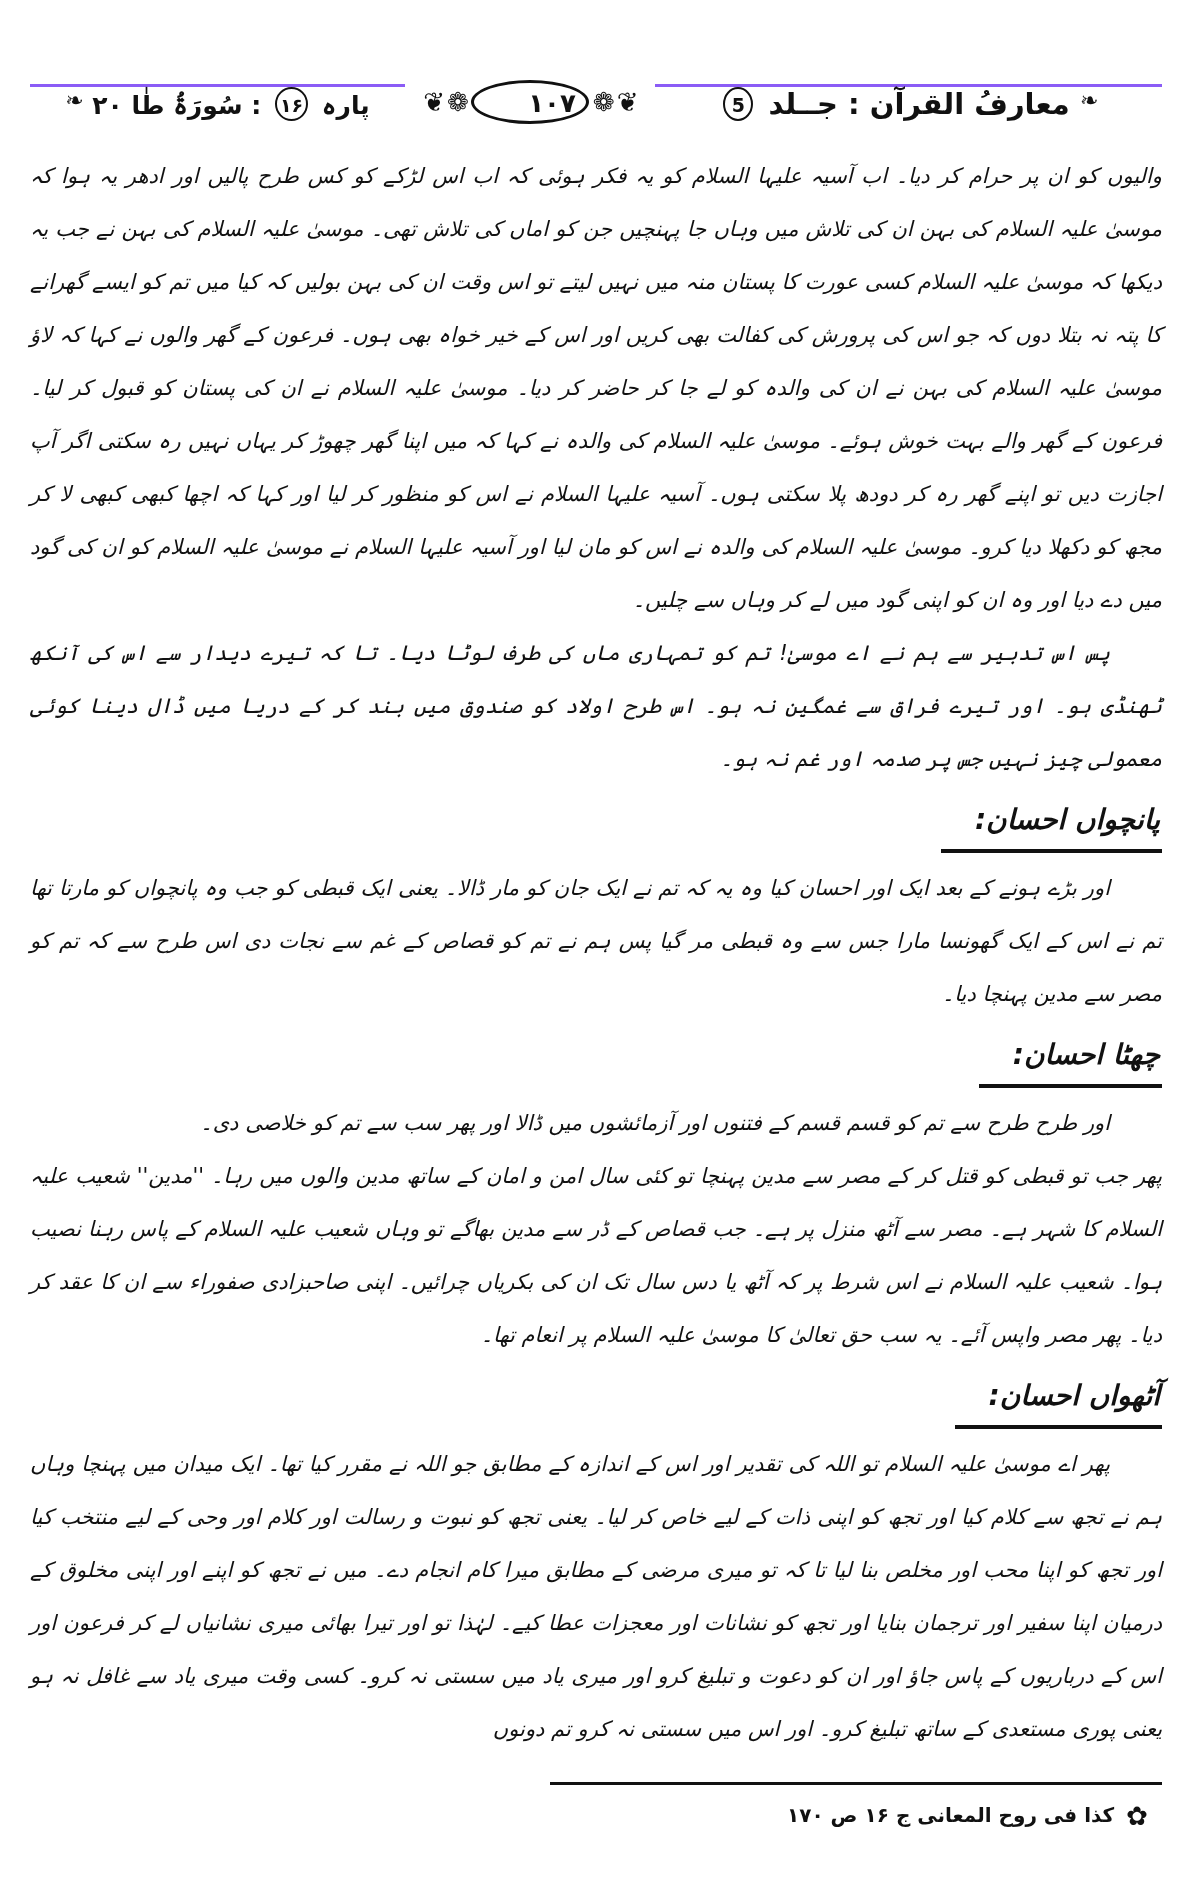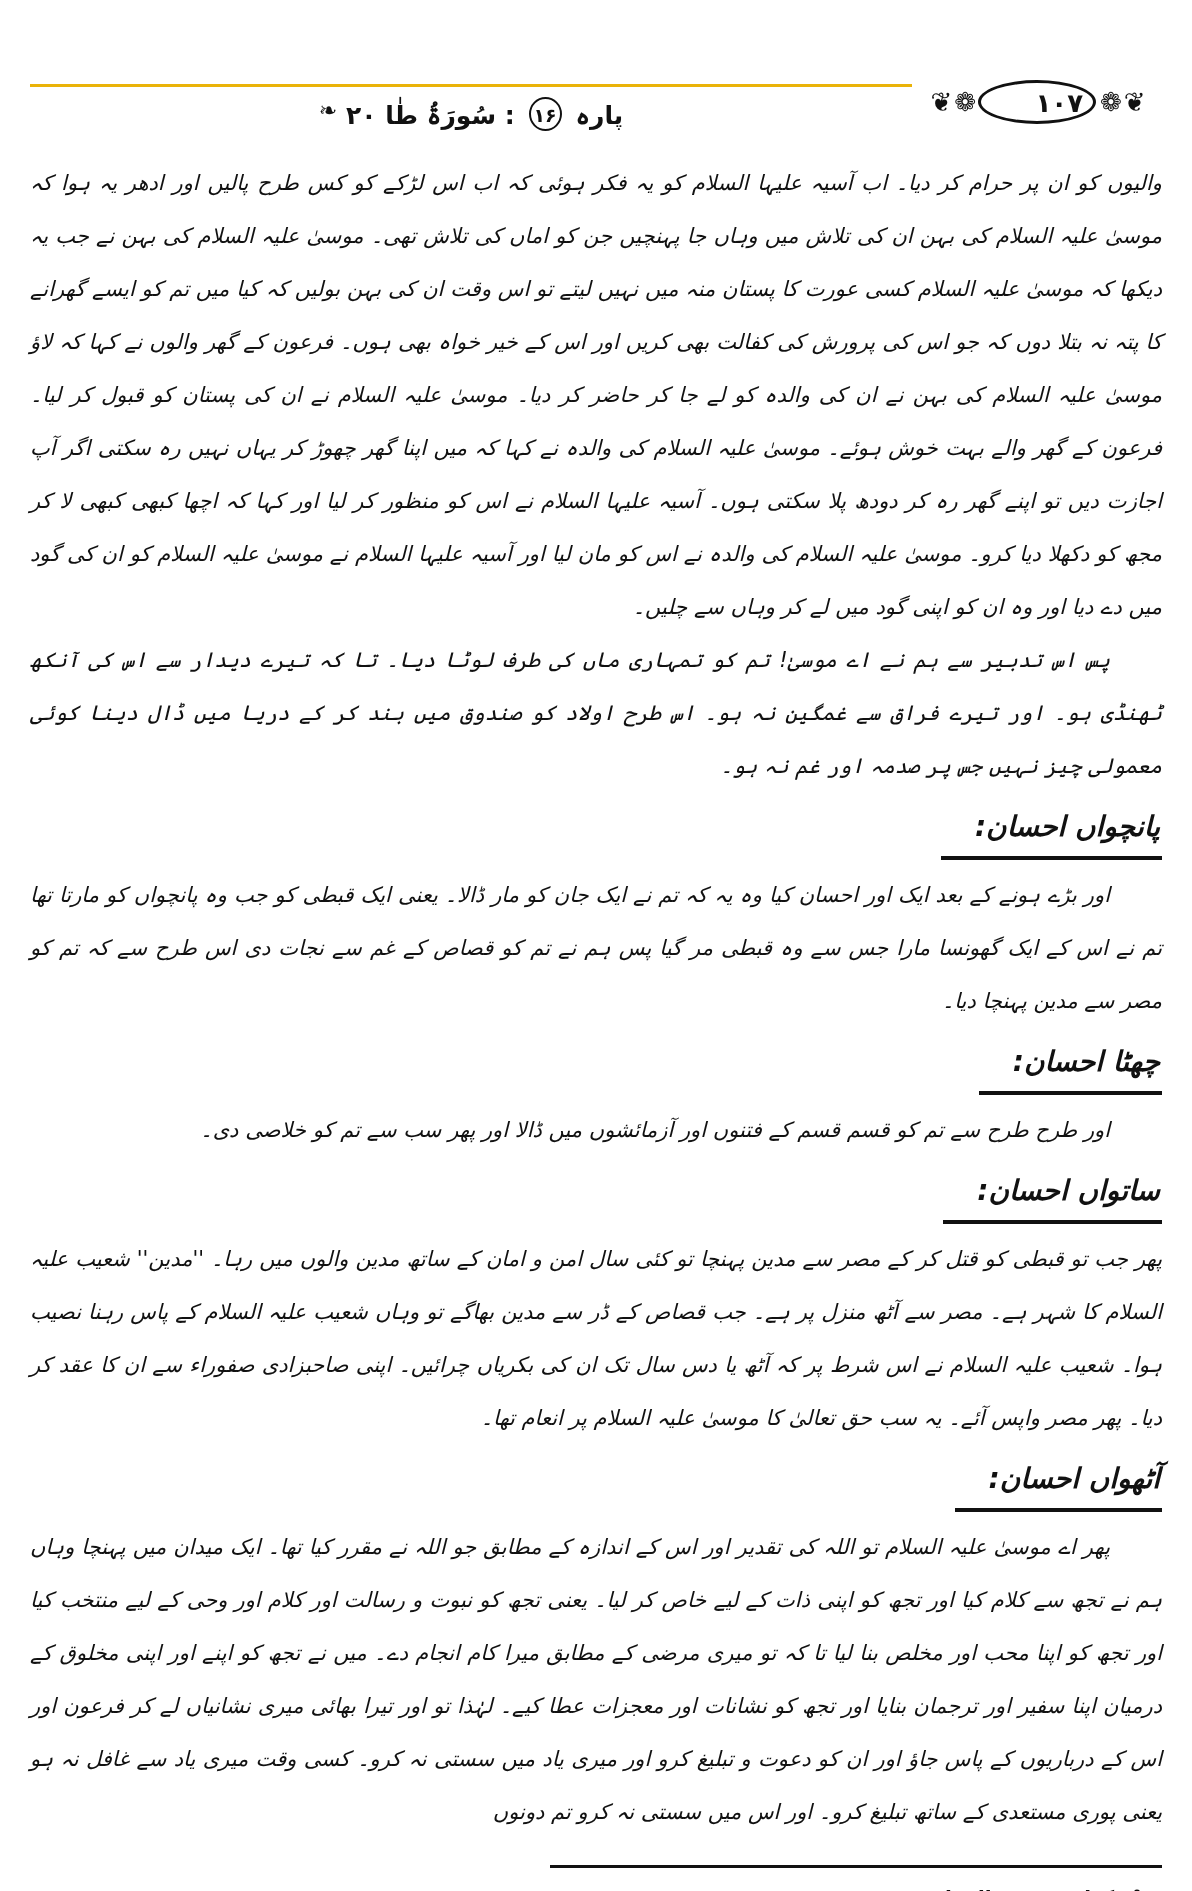--- a/index.html
+++ b/index.html
@@ -11,22 +11,21 @@
     background:#ffffff;
     color:#111;
     font-family:"DejaVu Sans",sans-serif;
     direction:rtl;
     padding:84px 30px 0 30px;
     overflow:hidden;
   }
   
   .hdr{display:flex;align-items:flex-start;margin-bottom:26px;}
   .hdr-box{
-    border-top:3px solid #eab308;
-    padding-top:10px;
+    border-top:3px solid #8b5cf6;
     text-align:center;
     font-weight:700;
     white-space:nowrap;
   }
   .hdr-right{flex:4.6;font-size:29px;}
   .hdr-left{flex:3.4;font-size:25px;}
   .hdr-center{
     flex:0 0 250px;
     display:flex;align-items:center;justify-content:center;
     gap:4px;margin-top:-4px;font-size:26px;line-height:1;
@@ -74,20 +73,25 @@
     font-size:26px;line-height:1;margin-left:12px;vertical-align:-3px;
   }
 </style>
 </head>
 <body>
 
 <div class="page">
 
   <header class="hdr">
 
+    <div class="hdr-box hdr-right">
+      <span class="edge-hook">❧</span>
+      <span>معارفُ القرآن : جــلد</span>
+      <span class="circle-num">5</span>
+    </div>
 
     <div class="hdr-center">
       <span class="ornament">❦</span>
       <span class="ornament">❁</span>
       <span class="page-oval">۱۰۷</span>
       <span class="ornament">❁</span>
       <span class="ornament">❦</span>
     </div>
 
     <div class="hdr-box hdr-left">
@@ -99,21 +103,20 @@
 
   </header>
 
   <main class="body-text">
       <p class="para">والیوں کو ان پر حرام کر دیا۔ اب آسیہ علیہا السلام کو یہ فکر ہوئی کہ اب اس لڑکے کو کس طرح پالیں اور ادھر یہ ہوا کہ موسیٰ علیہ السلام کی بہن ان کی تلاش میں وہاں جا پہنچیں جن کو اماں کی تلاش تھی۔ موسیٰ علیہ السلام کی بہن نے جب یہ دیکھا کہ موسیٰ علیہ السلام کسی عورت کا پستان منہ میں نہیں لیتے تو اس وقت ان کی بہن بولیں کہ کیا میں تم کو ایسے گھرانے کا پتہ نہ بتلا دوں کہ جو اس کی پرورش کی کفالت بھی کریں اور اس کے خیر خواہ بھی ہوں۔ فرعون کے گھر والوں نے کہا کہ لاؤ موسیٰ علیہ السلام کی بہن نے ان کی والدہ کو لے جا کر حاضر کر دیا۔ موسیٰ علیہ السلام نے ان کی پستان کو قبول کر لیا۔ فرعون کے گھر والے بہت خوش ہوئے۔ موسیٰ علیہ السلام کی والدہ نے کہا کہ میں اپنا گھر چھوڑ کر یہاں نہیں رہ سکتی اگر آپ اجازت دیں تو اپنے گھر رہ کر دودھ پلا سکتی ہوں۔ آسیہ علیہا السلام نے اس کو منظور کر لیا اور کہا کہ اچھا کبھی کبھی لا کر مجھ کو دکھلا دیا کرو۔ موسیٰ علیہ السلام کی والدہ نے اس کو مان لیا اور آسیہ علیہا السلام نے موسیٰ علیہ السلام کو ان کی گود میں دے دیا اور وہ ان کو اپنی گود میں لے کر وہاں سے چلیں۔</p>
       <p class="para indent">پس اس تدبیر سے ہم نے اے موسیٰ! تم کو تمہاری ماں کی طرف لوٹا دیا۔ تا کہ تیرے دیدار سے اس کی آنکھ ٹھنڈی ہو۔ اور تیرے فراق سے غمگین نہ ہو۔ اس طرح اولاد کو صندوق میں بند کر کے دریا میں ڈال دینا کوئی معمولی چیز نہیں جس پر صدمہ اور غم نہ ہو۔</p>
       <h2 class="heading"><span class="heading-text">پانچواں احسان:</span></h2>
       <p class="para indent">اور بڑے ہونے کے بعد ایک اور احسان کیا وہ یہ کہ تم نے ایک جان کو مار ڈالا۔ یعنی ایک قبطی کو جب وہ پانچواں کو مارتا تھا تم نے اس کے ایک گھونسا مارا جس سے وہ قبطی مر گیا پس ہم نے تم کو قصاص کے غم سے نجات دی اس طرح سے کہ تم کو مصر سے مدین پہنچا دیا۔</p>
       <h2 class="heading"><span class="heading-text">چھٹا احسان:</span></h2>
       <p class="para indent">اور طرح طرح سے تم کو قسم قسم کے فتنوں اور آزمائشوں میں ڈالا اور پھر سب سے تم کو خلاصی دی۔</p>
-      <h2 class="heading"><span class="heading-text">ساتواں احسان:</span></h2>
       <p class="para">پھر جب تو قبطی کو قتل کر کے مصر سے مدین پہنچا تو کئی سال امن و امان کے ساتھ مدین والوں میں رہا۔ ''مدین'' شعیب علیہ السلام کا شہر ہے۔ مصر سے آٹھ منزل پر ہے۔ جب قصاص کے ڈر سے مدین بھاگے تو وہاں شعیب علیہ السلام کے پاس رہنا نصیب ہوا۔ شعیب علیہ السلام نے اس شرط پر کہ آٹھ یا دس سال تک ان کی بکریاں چرائیں۔ اپنی صاحبزادی صفوراء سے ان کا عقد کر دیا۔ پھر مصر واپس آئے۔ یہ سب حق تعالیٰ کا موسیٰ علیہ السلام پر انعام تھا۔</p>
       <h2 class="heading"><span class="heading-text">آٹھواں احسان:</span></h2>
       <p class="para indent">پھر اے موسیٰ علیہ السلام تو اللہ کی تقدیر اور اس کے اندازہ کے مطابق جو اللہ نے مقرر کیا تھا۔ ایک میدان میں پہنچا وہاں ہم نے تجھ سے کلام کیا اور تجھ کو اپنی ذات کے لیے خاص کر لیا۔ یعنی تجھ کو نبوت و رسالت اور کلام اور وحی کے لیے منتخب کیا اور تجھ کو اپنا محب اور مخلص بنا لیا تا کہ تو میری مرضی کے مطابق میرا کام انجام دے۔ میں نے تجھ کو اپنے اور اپنی مخلوق کے درمیان اپنا سفیر اور ترجمان بنایا اور تجھ کو نشانات اور معجزات عطا کیے۔ لہٰذا تو اور تیرا بھائی میری نشانیاں لے کر فرعون اور اس کے درباریوں کے پاس جاؤ اور ان کو دعوت و تبلیغ کرو اور میری یاد میں سستی نہ کرو۔ کسی وقت میری یاد سے غافل نہ ہو یعنی پوری مستعدی کے ساتھ تبلیغ کرو۔ اور اس میں سستی نہ کرو تم دونوں</p>
     </main>
 
   <footer class="footnote">
     <div class="fn-rule"></div>
     <div class="fn-line">
       <span class="fn-flower"><span>✿</span></span><span>کذا فی روح المعانی ج ۱۶ ص ۱۷۰</span>
     </div>

